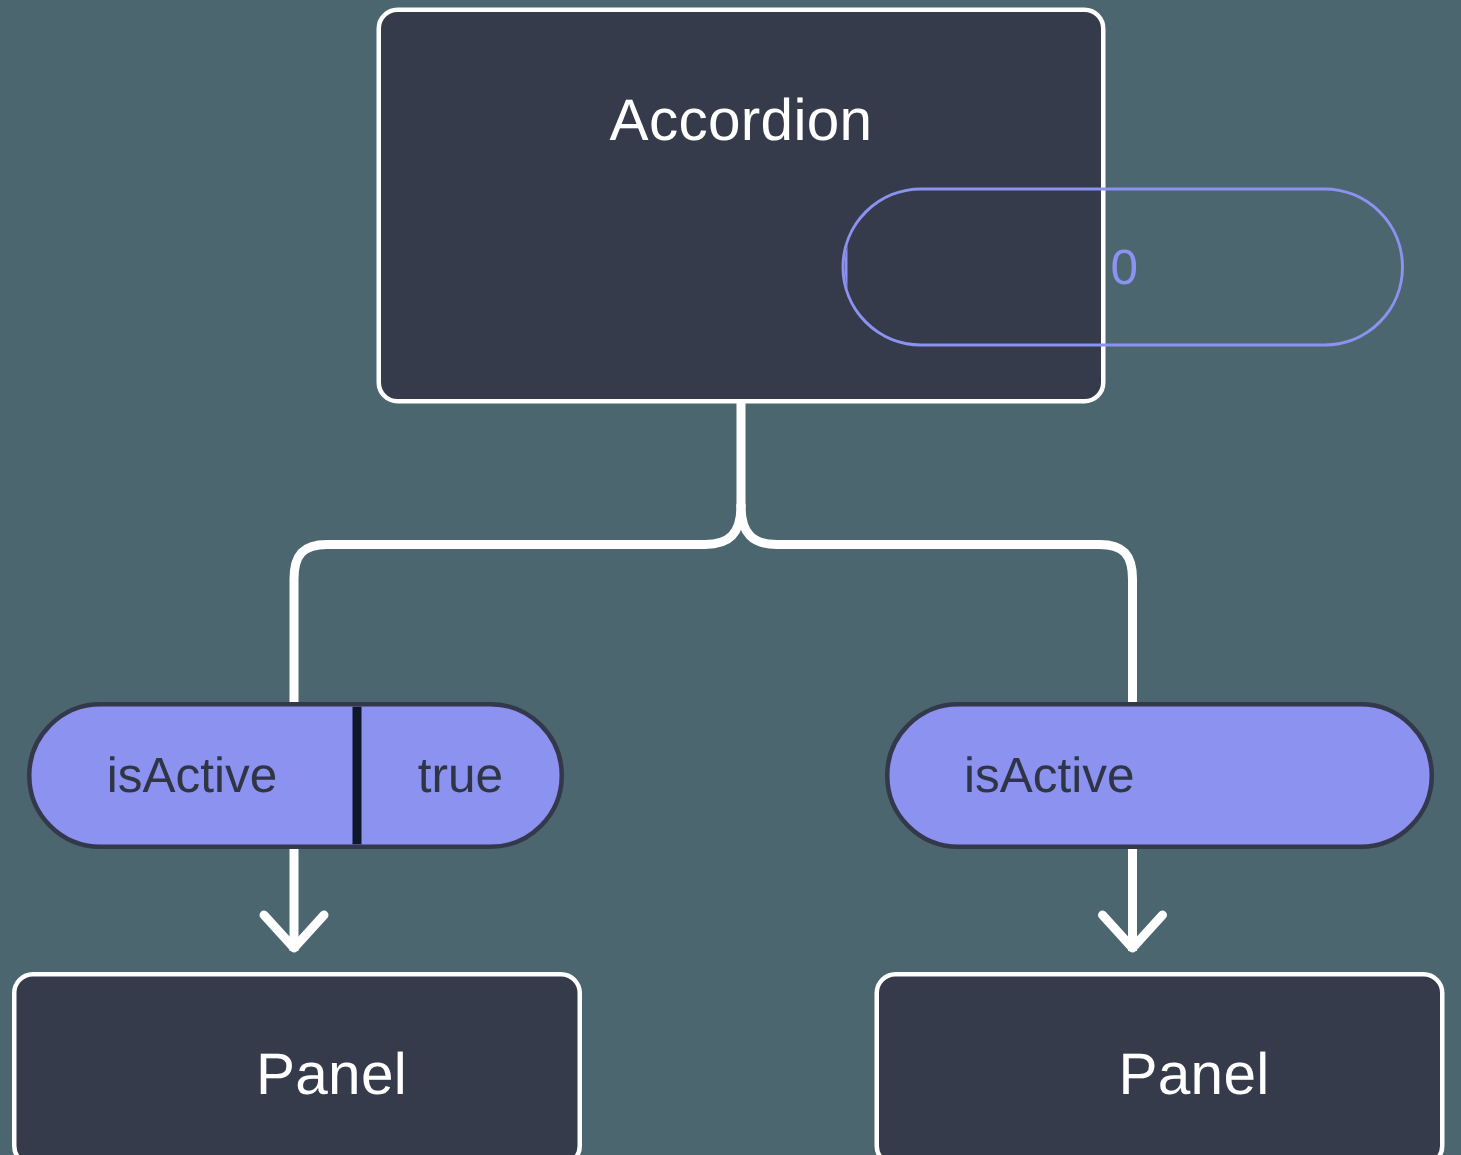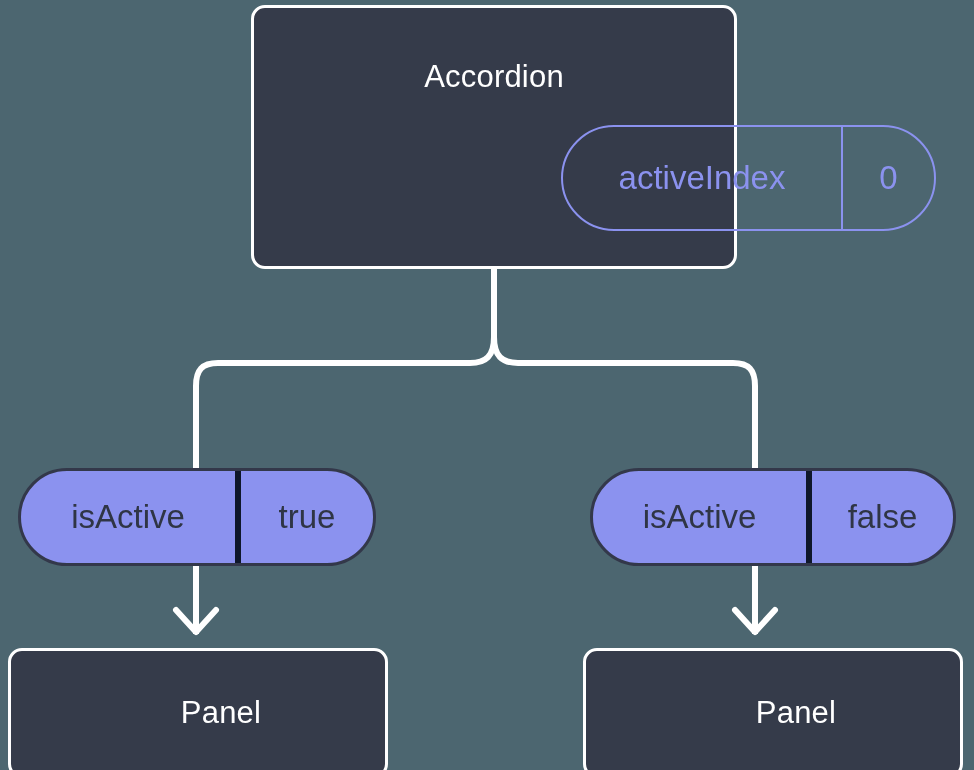--- a/index.html
+++ b/index.html
@@ -28,21 +28,21 @@
   
   .node-box {
     position: absolute;
     box-sizing: border-box;
     background: #353b4a;
     border: 3px solid #ffffff;
     border-radius: 14px;
   }
   .node-title {
     color: #ffffff;
-    font-size: 31px;
+    font-size: 39px;
     font-weight: 400;
     letter-spacing: 0.2px;
     text-align: center;
     white-space: nowrap;
   }
 
   
   #accordion-node {
     left: 251px;
     top: 5px;
@@ -168,33 +168,31 @@
     <path d="M 176 610 L 196 632 L 216 610" fill="none" stroke="#ffffff" stroke-width="6" stroke-linecap="round" stroke-linejoin="round"></path>
 
     <path d="M 755 566 L 755 634" fill="none" stroke="#ffffff" stroke-width="6" stroke-linecap="butt"></path>
     <path d="M 735 610 L 755 632 L 775 610" fill="none" stroke="#ffffff" stroke-width="6" stroke-linecap="round" stroke-linejoin="round"></path>
   </svg>
 
   <div id="accordion-node" class="node-box">
     <div class="node-title">Accordion</div>
 
     <div id="activeindex-pill" class="pill pill-outline">
-      <div class="pill-key">activeIndex</div>
       <div class="pill-val">0</div>
     </div>
   </div>
 
   <div id="isactive-pill-left" class="pill pill-filled">
     <div class="pill-key">isActive</div>
     <div class="pill-val">true</div>
   </div>
 
   <div id="isactive-pill-right" class="pill pill-filled">
     <div class="pill-key">isActive</div>
-    <div class="pill-val">false</div>
   </div>
 
   <div id="panel-left-node" class="node-box">
     <div class="node-title">Panel</div>
   </div>
 
   <div id="panel-right-node" class="node-box">
     <div class="node-title">Panel</div>
   </div>
 

